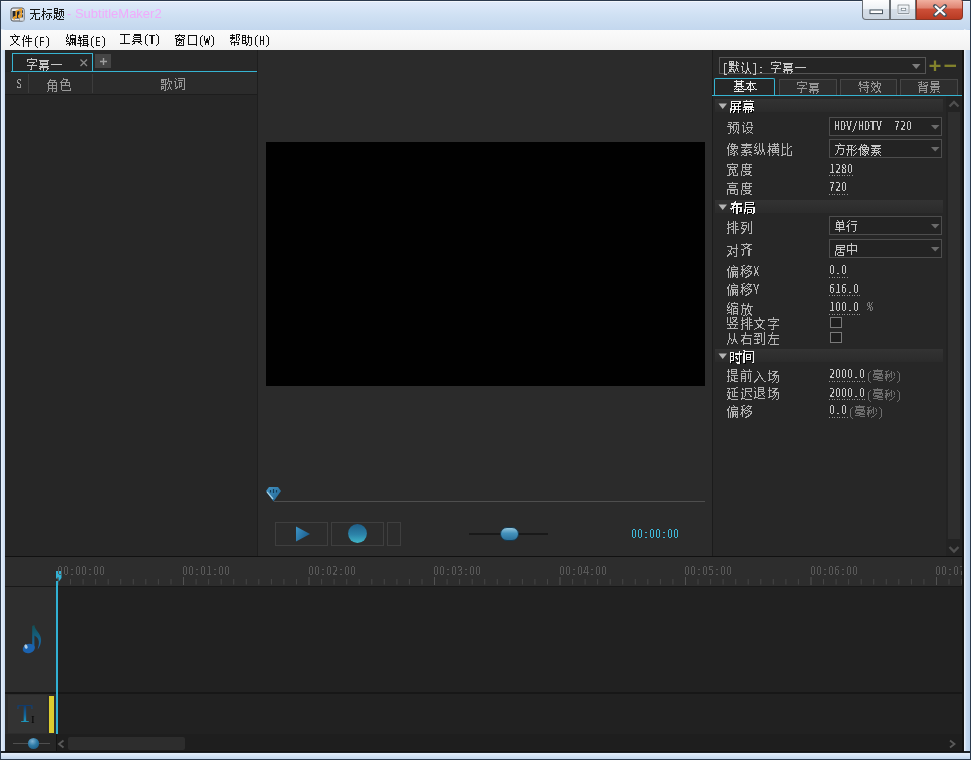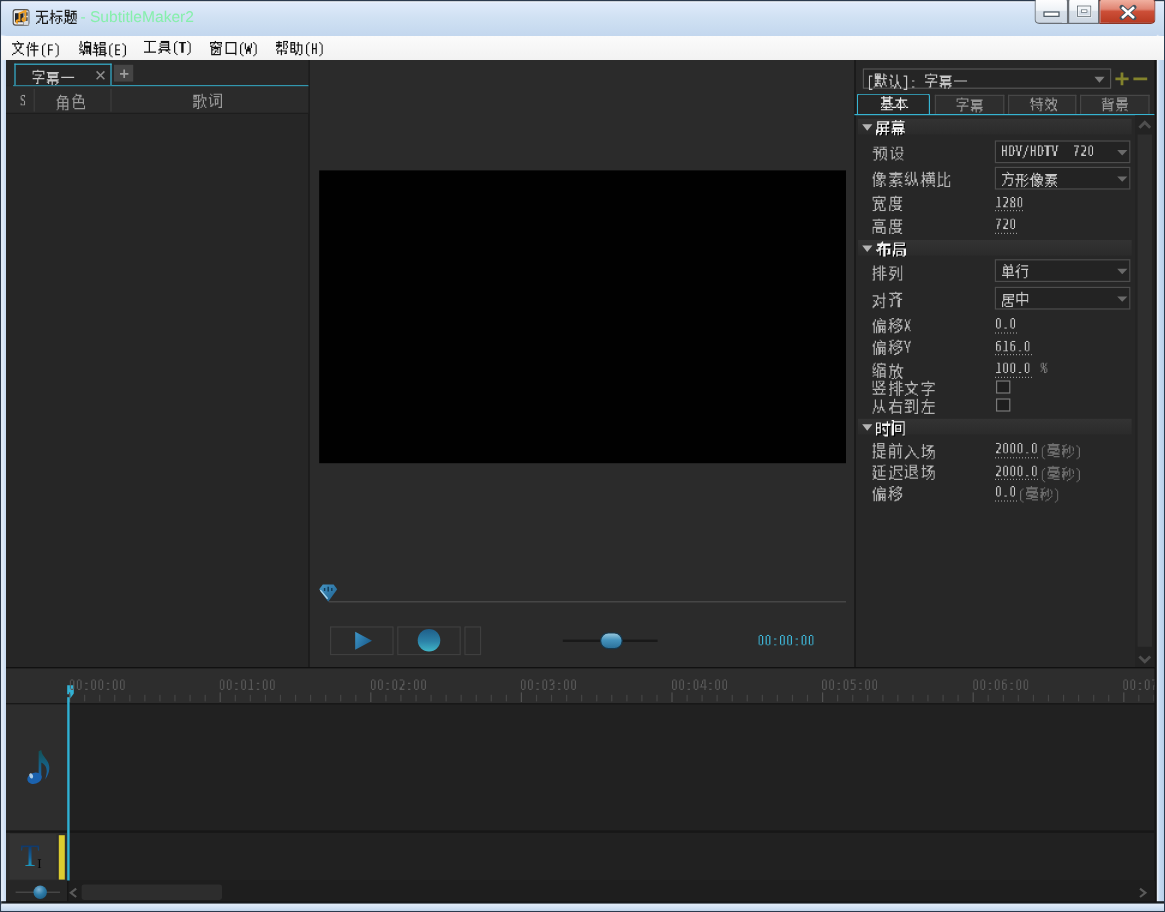--- a/index.html
+++ b/index.html
@@ -13,21 +13,21 @@
       <rect x="2" y="2" width="13" height="13" rx="2" fill="#e8e8ea" stroke="#555" stroke-width="1"></rect>
       <rect x="3.5" y="5" width="10" height="7.5" fill="#23272e"></rect>
       <rect x="10.5" y="3" width="4.5" height="12" fill="#d8dde2" stroke="#777" stroke-width=".5"></rect>
       <rect x="11.4" y="4.2" width="2.6" height="3" fill="#3a4454"></rect>
       <rect x="11.4" y="8.4" width="2.6" height="3" fill="#3a4454"></rect>
       <path d="M6 13 C4.6 13 4.2 11.6 5.4 11 c.8 -.4 1.8 0 1.8 .9 L7.2 5.2 l5 -2 l0 6.8 c0 1 -1.4 1.6 -2.2 1 -.8 -.7 -.2 -1.9 1 -1.9" fill="none" stroke="#f0a024" stroke-width="1.6"></path>
     </svg>
     <svg style="position:absolute;left:30px;top:8px" width="34" height="12">
       <path d="M13 0h1v1H13zM24 0h4v1H24zM0 1h10v1H0zM13 1h1v1H13zM17 1h5v1H17zM24 1h1v1H24zM27 1h1v1H27zM29 1h5v1H29zM4 2h1v1H4zM13 2h1v1H13zM24 2h4v1H24zM31 2h1v1H31zM4 3h1v1H4zM12 3h4v1H12zM24 3h1v1H24zM27 3h1v1H27zM29 3h5v1H29zM4 4h1v1H4zM13 4h1v1H13zM24 4h4v1H24zM29 4h1v1H29zM31 4h1v1H31zM33 4h1v1H33zM0 5h10v1H0zM13 5h2v1H13zM16 5h6v1H16zM24 5h6v1H24zM31 5h1v1H31zM33 5h1v1H33zM4 6h2v1H4zM12 6h2v1H12zM15 6h1v1H15zM19 6h1v1H19zM26 6h1v1H26zM29 6h1v1H29zM31 6h1v1H31zM33 6h1v1H33zM3 7h1v1H3zM5 7h1v1H5zM12 7h2v1H12zM17 7h1v1H17zM19 7h2v1H19zM24 7h1v1H24zM26 7h1v1H26zM29 7h1v1H29zM31 7h1v1H31zM33 7h1v1H33zM3 8h1v1H3zM5 8h1v1H5zM11 8h1v1H11zM13 8h1v1H13zM16 8h1v1H16zM19 8h1v1H19zM21 8h1v1H21zM24 8h1v1H24zM26 8h3v1H26zM30 8h1v1H30zM32 8h1v1H32zM2 9h1v1H2zM5 9h1v1H5zM9 9h1v1H9zM13 9h1v1H13zM16 9h1v1H16zM19 9h1v1H19zM21 9h1v1H21zM24 9h3v1H24zM30 9h1v1H30zM33 9h1v1H33zM1 10h2v1H1zM5 10h1v1H5zM9 10h1v1H9zM13 10h1v1H13zM19 10h1v1H19zM24 10h1v1H24zM26 10h1v1H26zM29 10h1v1H29zM0 11h1v1H0zM5 11h5v1H5zM13 11h1v1H13zM17 11h2v1H17zM23 11h1v1H23zM27 11h7v1H27z" fill="#1a1a1a"></path>
     </svg>
-    <div style="position:absolute;left:67px;top:6px;font:13px 'Liberation Sans',sans-serif;color:#86efac"> - SubtitleMaker2</div>
+    <div style="position:absolute;left:67px;top:6px;font:13px 'Liberation Sans',sans-serif;color:#f0abfc"> - SubtitleMaker2</div>
     <div style="position:absolute;left:861.5px;top:0;width:28px;height:19.5px;background:linear-gradient(#fdfdfe,#eef2f6 45%,#d7dfe8 50%,#cdd7e2);border:1px solid #6a6f75;border-top:none;border-radius:0 0 0 4px"></div>
     <div style="position:absolute;left:889.5px;top:0;width:26px;height:19.5px;background:linear-gradient(#fdfdfe,#eef2f6 45%,#d7dfe8 50%,#cdd7e2);border:1px solid #6a6f75;border-top:none;border-radius:0"></div>
     <div style="position:absolute;left:915.5px;top:0;width:47px;height:19.5px;background:linear-gradient(#f0b0a0,#e08573 40%,#cc4f38 50%,#b83a22);border:1px solid #8a3525;border-top:none;border-radius:0 2px 4px 0"></div>
     <svg style="position:absolute;left:869px;top:9px" width="16" height="7">
       <rect x="1" y="1" width="12.5" height="3.6" fill="#fff" stroke="#47545f" stroke-width="1"></rect>
     </svg>
     <svg style="position:absolute;left:896.5px;top:4px" width="14" height="12">
       <rect x="1" y="1" width="11" height="8.6" fill="none" stroke="#fff" stroke-width="1.7"></rect>
       <rect x="1" y="1" width="11" height="8.6" fill="none" stroke="#47545f" stroke-width=".6"></rect>
       <rect x="4.2" y="4.2" width="4.6" height="2.2" fill="#fff" stroke="#47545f" stroke-width=".5"></rect>

